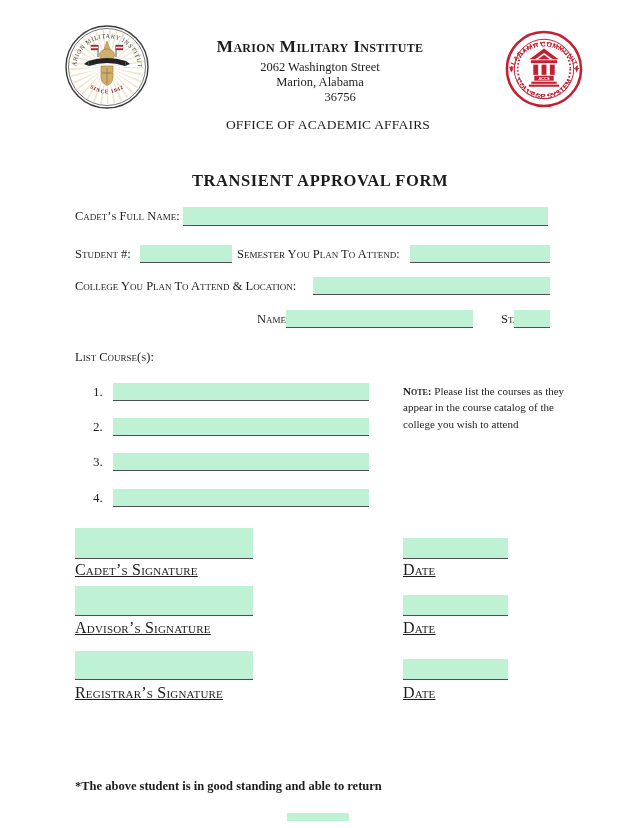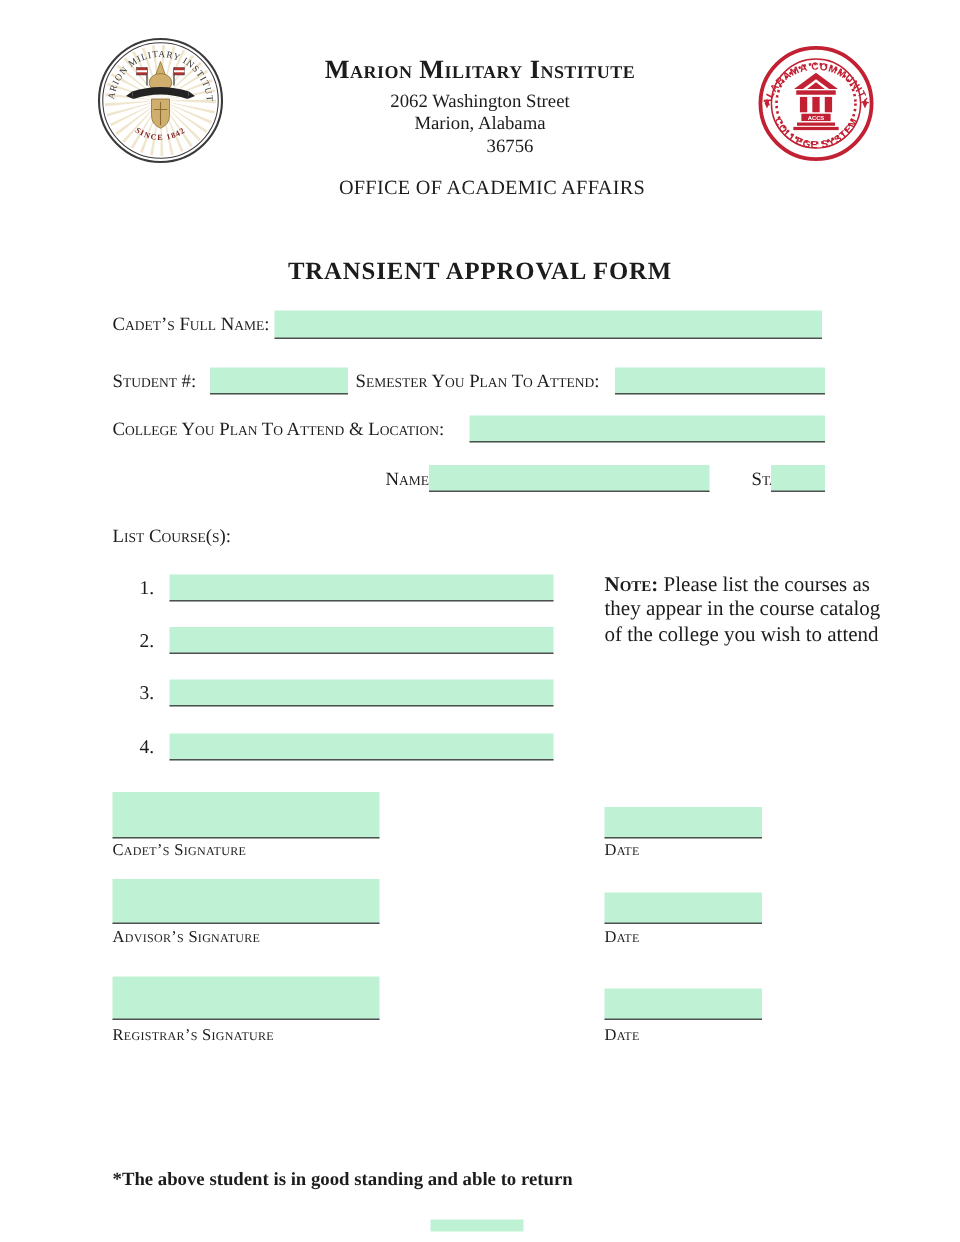--- a/index.html
+++ b/index.html
@@ -27,23 +27,23 @@
   .inst-name { font-size:17.5px; font-weight:bold; letter-spacing:.3px; }
   .addr { font-size:12.5px; }
   .office { font-size:13.5px; letter-spacing:.2px; }
   .form-title { font-size:16.5px; font-weight:bold; letter-spacing:.6px; }
   .label { font-size:12.5px; white-space:nowrap; }
   .field {
     background:var(--highlight);
     border-bottom:1.3px solid var(--line);
   }
   .num { font-size:13px; }
-  .note { font-size:14px; line-height:16.4px; }
+  .note { font-size:11px; line-height:16.4px; }
   .note b { font-variant:small-caps; font-weight:bold; }
-  .sig-label { font-size:11px; letter-spacing:.2px; white-space:nowrap; }
+  .sig-label { font-size:16px; letter-spacing:.2px; white-space:nowrap;text-decoration:underline; }
   .footer-note { font-size:12.5px; font-weight:bold;margin-top:44px; }
   .bar { background:var(--highlight); }
   
   .thin-ring { fill:none; stroke:var(--seal_ink); }
   .spokes { fill:none; stroke:#efe6cd; }
   .seal-text { fill:var(--seal_ink); font-family:"Liberation Serif",serif; }
   .since-text { fill:#7a1d1d; font-family:"Liberation Serif",serif; }
   .gold { fill:var(--seal_gold); stroke:var(--seal_gold_dark); stroke-width:.5; }
   .blackband { fill:#232323; }
   .flag { fill:var(--flag_red); stroke:#333; stroke-width:.3; }

